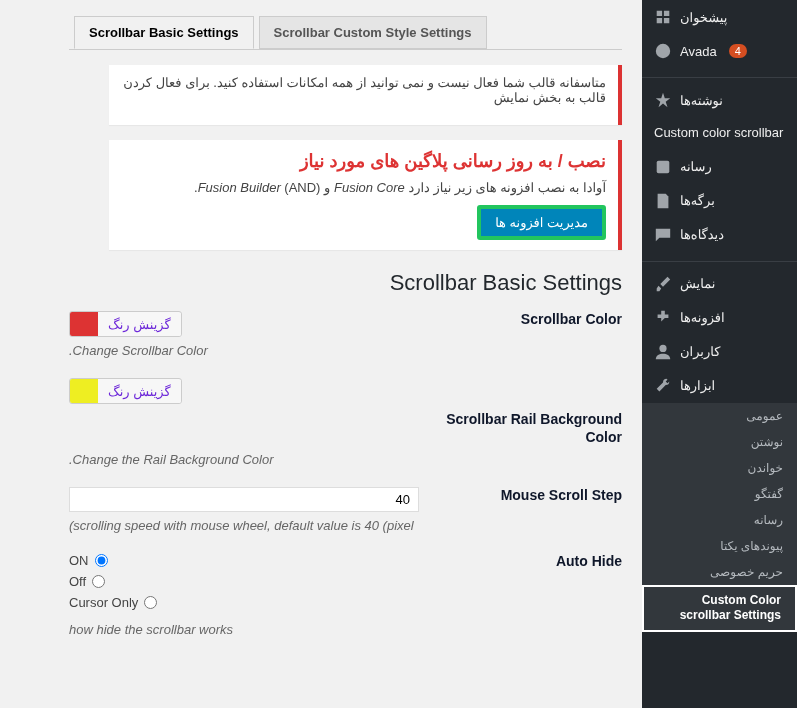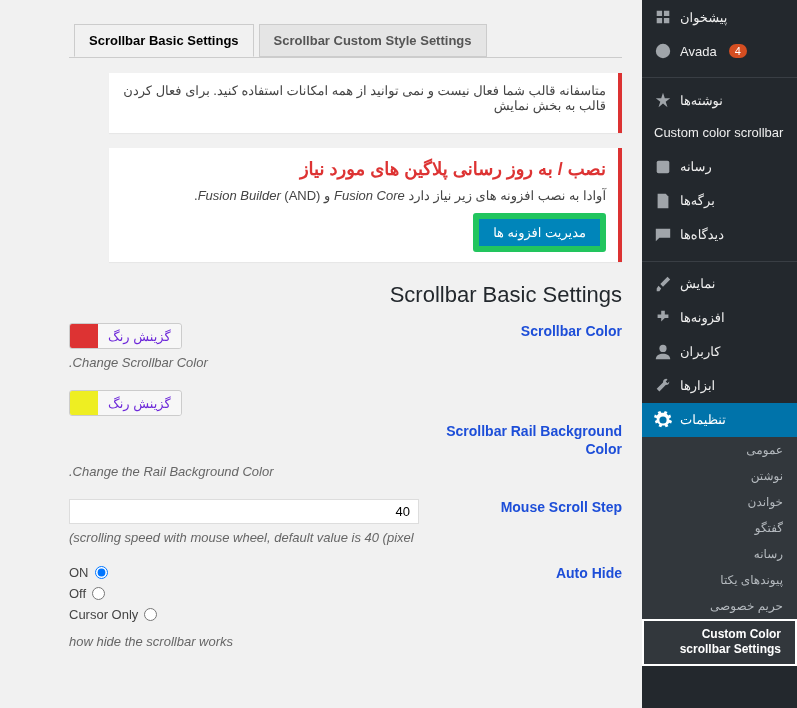--- a/index.html
+++ b/index.html
@@ -9,32 +9,32 @@
 .sidebar-item { display: flex; align-items: center; justify-content: flex-end; padding: 8px 12px; color: #eee; cursor: pointer; gap: 8px; font-size: 13px; }
 .sidebar-item.current { background: #0073aa; color: #fff; position: relative; }
 .sidebar-item.current::before { content: ""; position: absolute; left: -8px; top: 50%; margin-top: -8px; border: 8px solid transparent; border-left-color: #f1f1f1; }
 .sidebar-item .icon { width: 18px; height: 18px; fill: #a0a5aa; flex-shrink: 0; }
 .sidebar-item.current .icon { fill: #fff; }
 .badge { background: #d54e21; color: #fff; border-radius: 10px; padding: 1px 6px; font-size: 11px; margin-left: 4px; }
 .separator { height: 5px; border-bottom: 1px solid #393e44; margin: 5px 0; }
 .submenu { background: #32373c; }
 .submenu-item { padding: 6px 14px; color: #b4b9be; cursor: pointer; text-align: right; font-size: 12px; }
 .submenu-item.active { color: #fff; font-weight: bold; border: 2px solid #ffffff; }
-.content { flex: 1; padding: 24px 20px 20px 0; overflow: hidden; direction: rtl; }
+.content { flex: 1; padding: 16px 20px 20px 0; overflow: hidden; direction: rtl; }
 .tabs { display: flex; border-bottom: 1px solid #ccc; margin-bottom: 15px; flex-direction: row-reverse; }
 .tab { padding: 8px 14px; background: #e5e5e5; border: 1px solid #ccc; margin-left: 5px; color: #555; cursor: pointer; font-weight: bold; font-size: 13px; }
 .tab.active { background: #f1f1f1; border-bottom-color: #f1f1f1; color: #000; }
 .notice { background: #fff; border-right: 4px solid #dc3232; padding: 10px 12px; margin-bottom: 15px; box-shadow: 0 1px 1px rgba(0,0,0,0.04); direction: rtl; text-align: right; margin-left: 40px; }
 .notice-title { color: #dd3333; font-size: 18px; font-weight: bold; margin-bottom: 8px; }
 .notice-text { color: #444; margin-bottom: 10px; font-size: 13px; }
 .notice-text em { font-style: italic; }
-.btn-primary { background: #0085ba; border: 6px solid #22c55e; color: #fff; padding: 6px 14px; border-radius: 3px; cursor: pointer; font-size: 13px; }
+.btn-primary { background: #0085ba; border: 4px solid #22c55e; color: #fff; padding: 6px 14px; border-radius: 3px; cursor: pointer; font-size: 13px; }
 .section-title { font-size: 22px; font-weight: normal; color: #23282d; margin: 20px 0 15px 0; text-align: right; }
 .form-row { display: flex; margin-bottom: 6px; align-items: flex-start; }
-.form-label { width: 200px; font-weight: bold; color: #1d4ed8; padding-left: 20px; font-size: 14px; }
+.form-label { width: 200px; font-weight: bold; color: #0f172a; padding-left: 20px; font-size: 14px; }
 .form-control { flex: 1; text-align: left; direction: ltr; }
 .desc { color: #666; font-style: italic; font-size: 13px; text-align: left; direction: ltr; margin-bottom: 20px; padding-right: 0; }
 .color-picker { display: inline-flex; align-items: center; border: 1px solid #ccc; border-radius: 3px; overflow: hidden; background: #f7f7f7; direction: rtl; }
 .color-btn { padding: 4px 10px; background: #f7f7f7; border: none; cursor: pointer; color: #6d28d9; font-size: 13px; }
 .color-swatch { width: 28px; height: 24px; }
 .swatch-red { background: #dd3333; }
 .swatch-yellow { background: #eeee22; }
 .text-input { width: 350px; padding: 4px 8px; border: 1px solid #ddd; text-align: right; direction: ltr; background: #fff; font-size: 13px; }
 .radio-group { text-align: left; direction: ltr; }
 .radio-item { display: flex; align-items: center; justify-content: flex-end; gap: 6px; margin-bottom: 6px; flex-direction: row-reverse; }
@@ -104,26 +104,20 @@
       <span>کاربران</span>
       <svg class="icon" viewBox="0 0 20 20">
           <circle cx="10" cy="6" r="4"></circle>
           <path d="M2 18c0-4 4-6 8-6s8 2 8 6H2z"></path>
         </svg>
     </div>
     <div class="sidebar-item">
       <span>ابزارها</span>
       <svg class="icon" viewBox="0 0 20 20">
           <path d="M14 2a4 4 0 00-4 4l-7 7 3 3 7-7a4 4 0 004-4l-2 2-2-2 2-2z"></path>
-        </svg>
-    </div>
-    <div class="sidebar-item current">
-      <span>تنظیمات</span>
-      <svg class="icon" viewBox="0 0 20 20">
-          <path d="M10 6a4 4 0 100 8 4 4 0 000-8zm8 4l2 1-1 3-2-1-2 2 1 2-3 1-1-2h-3l-1 2-3-1 1-2-2-2-2 1-1-3 2-1V8L0 7l1-3 2 1 2-2-1-2 3-1 1 2h3l1-2 3 1-1 2 2 2 2-1 1 3-2 1v2z"></path>
         </svg>
     </div>
     <div class="submenu">
       <div class="submenu-item">عمومی</div>
       <div class="submenu-item">نوشتن</div>
       <div class="submenu-item">خواندن</div>
       <div class="submenu-item">گفتگو</div>
       <div class="submenu-item">رسانه</div>
       <div class="submenu-item">پیوندهای یکتا</div>
       <div class="submenu-item">حریم خصوصی</div>

